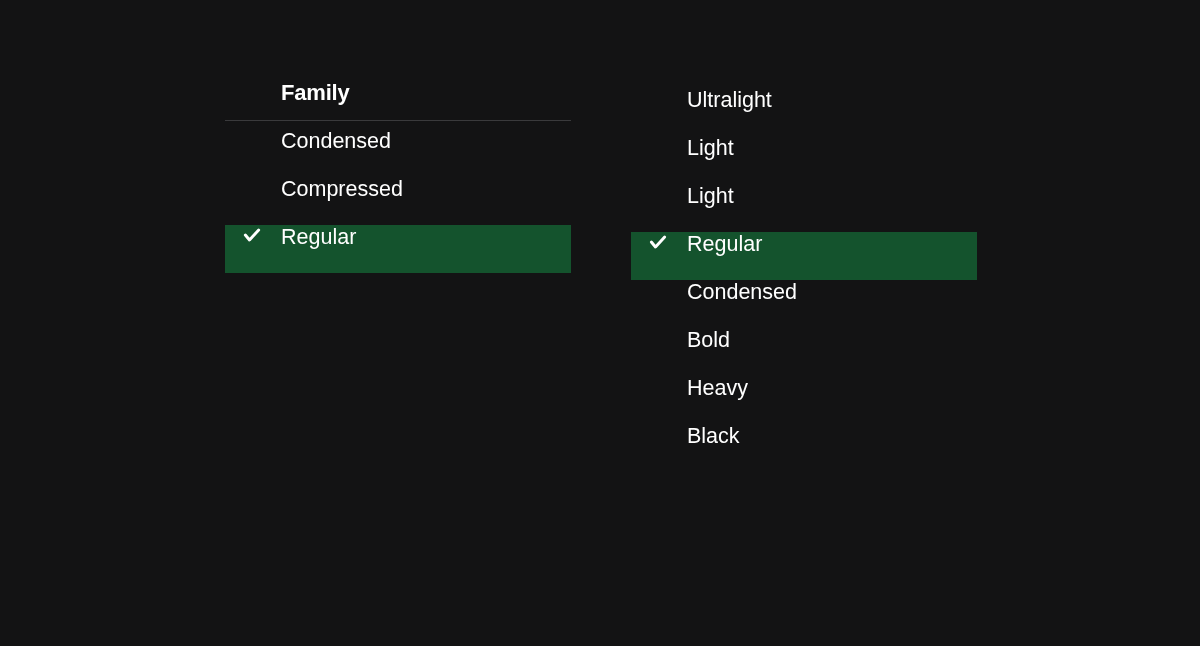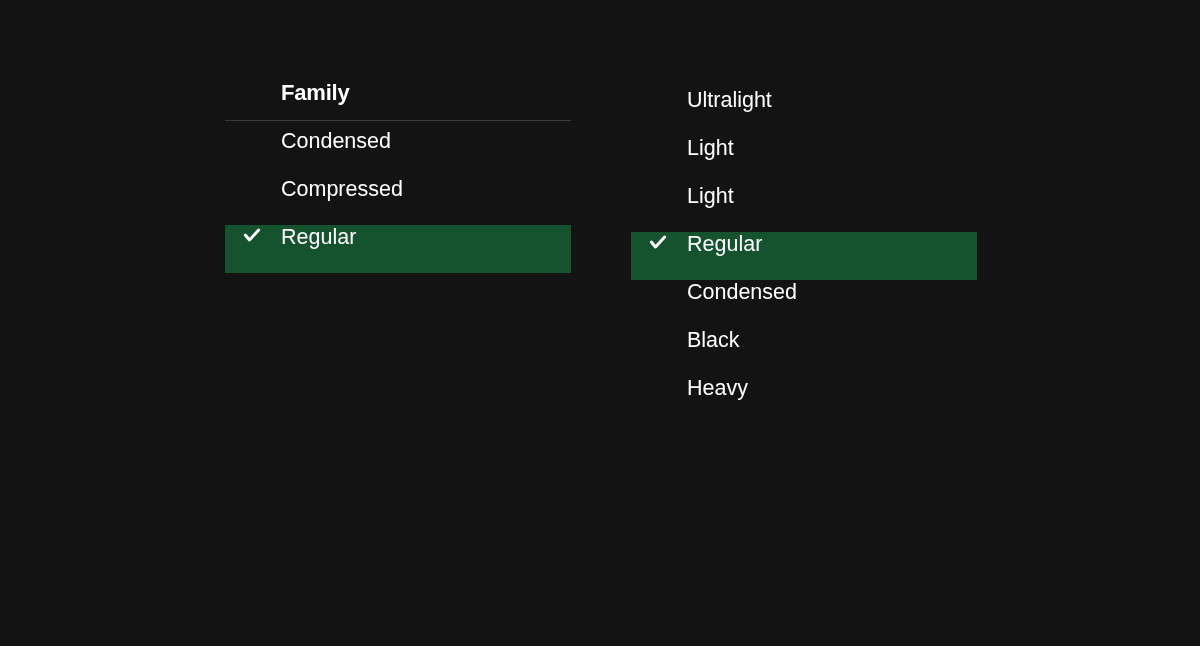--- a/index.html
+++ b/index.html
@@ -131,22 +131,28 @@
     <div class="menu-item">
       <span class="check-container">
         
       </span>
       <span class="menu-item-label">Condensed</span>
     </div>
     <div class="menu-item">
       <span class="check-container">
         
       </span>
-      <span class="menu-item-label">Black</span>
+      <span class="menu-item-label">Bold</span>
     </div>
     <div class="menu-item">
       <span class="check-container">
         
       </span>
       <span class="menu-item-label">Heavy</span>
     </div>
+    <div class="menu-item">
+      <span class="check-container">
+        
+      </span>
+      <span class="menu-item-label">Black</span>
+    </div>
   </div>
 </div>
 
 </body></html>

